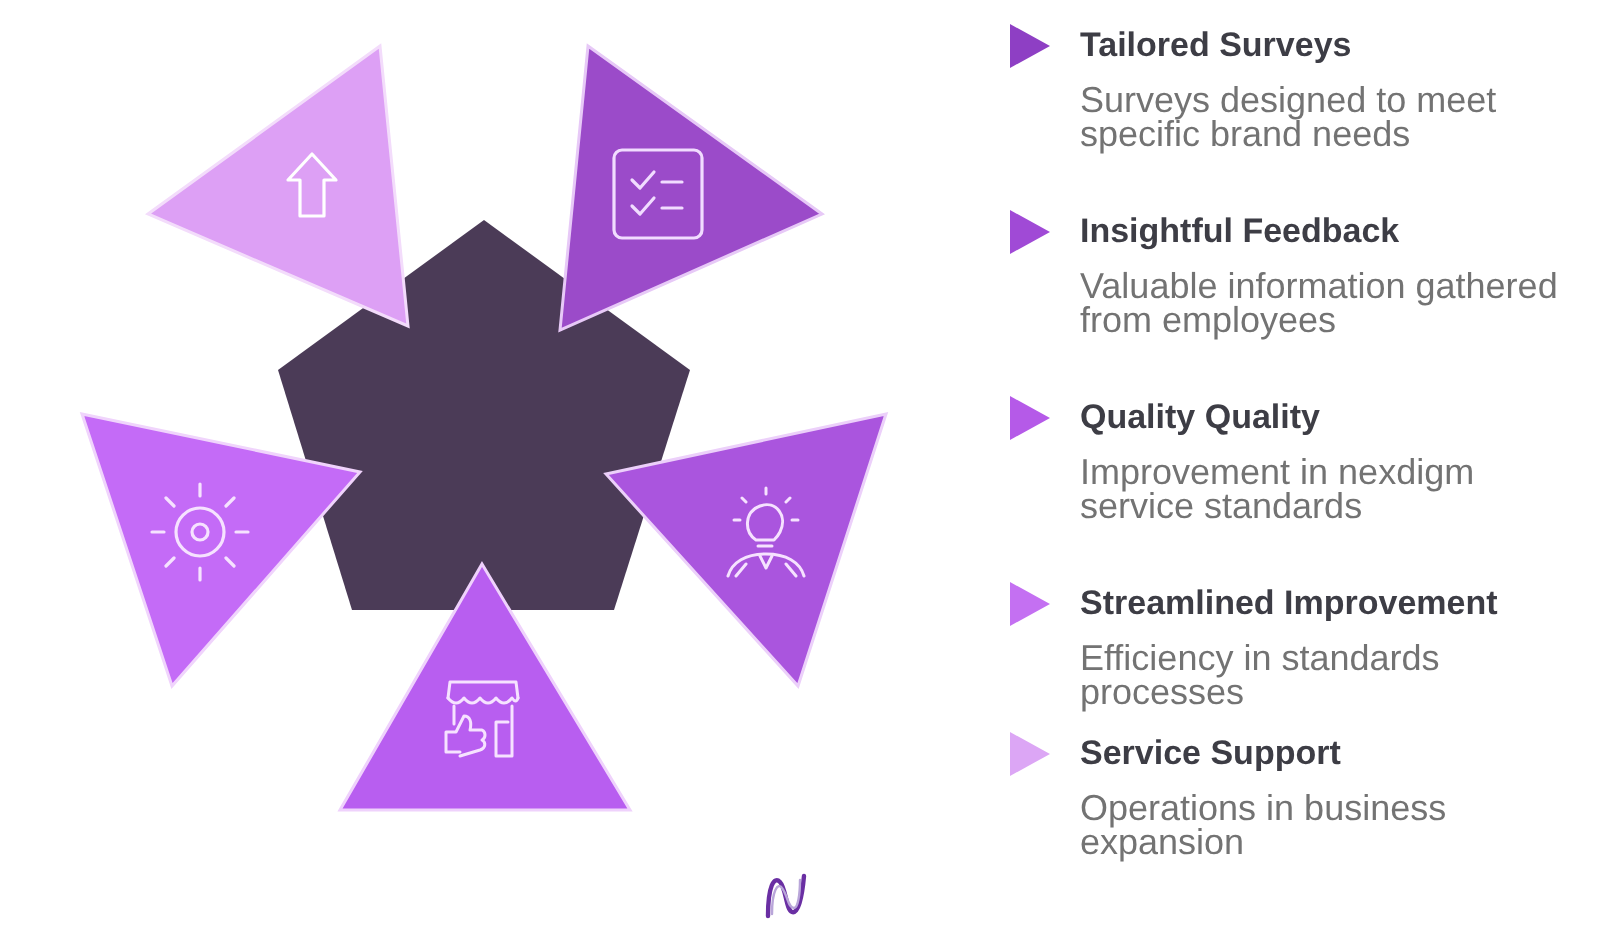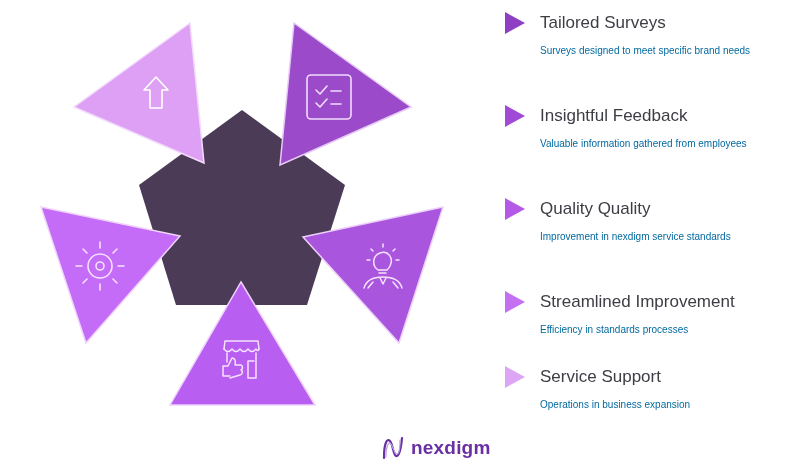--- a/index.html
+++ b/index.html
@@ -1,21 +1,21 @@
 <!DOCTYPE html>
 <html><head>
 <meta charset="utf-8">
 <style>
   html, body { margin: 0; padding: 0; background: #ffffff; }
   body { width: 800px; height: 467px; position: relative; overflow: hidden; font-family: "Liberation Sans", sans-serif; }
   #diagram { position: absolute; left: 0; top: 0; width: 480px; height: 420px; }
   .item { position: absolute; left: 505px; width: 290px; }
   .bullet { position: absolute; left: 0; top: 0; width: 0; height: 0; border-top: 11px solid transparent; border-bottom: 11px solid transparent; border-left: 20px solid #9b4bd0; }
-  .item-title { position: absolute; left: 35px; top: 0; font-size: 17px; font-weight: normal; color: #3d3d45; white-space: nowrap; line-height: 22px; }
-  .item-desc { position: absolute; left: 35px; top: 30px; width: 250px; font-size: 10px; color: #0369a1; line-height: 17px; }
+  .item-title { position: absolute; left: 35px; top: 0; font-size: 17px; font-weight: bold; color: #3d3d45; white-space: nowrap; line-height: 22px; }
+  .item-desc { position: absolute; left: 35px; top: 30px; width: 250px; font-size: 18px; color: #737373; line-height: 17px; }
   #logo { position: absolute; left: 381px; top: 434px; height: 28px; display: flex; align-items: center; }
   #logo-text { font-size: 19px; font-weight: bold; color: #6a2fa3; margin-left: 6px; letter-spacing: 0.2px; }
 </style>
 </head>
 <body>
 
 <svg id="diagram" viewBox="0 0 480 420" width="480" height="420">
 
   <polygon points="242,110 345,185 307,305 176,305 139,185" fill="#4b3b57"></polygon>
 
@@ -97,14 +97,13 @@
   <div class="bullet" style="border-left-color:#dca6f5;"></div>
   <div class="item-title">Service Support</div>
   <div class="item-desc">Operations in business expansion</div>
 </div>
 
 <div id="logo">
   <svg width="24" height="26" viewBox="0 0 24 26">
     <path d="M3,23 C3,8 6,3 9,6 C12,9 12,20 15,21 C18,22 20,14 21,3" fill="none" stroke="#6a2fa3" stroke-width="2.2" stroke-linecap="round"></path>
     <path d="M5,22 C5,10 8,6 10,9 C13,13 13,19 16,19 C18,19 19,12 19,5" fill="none" stroke="#b9a6d9" stroke-width="1.2" stroke-linecap="round"></path>
   </svg>
-  <span id="logo-text">nexdigm</span>
 </div>
 
 </body></html>

